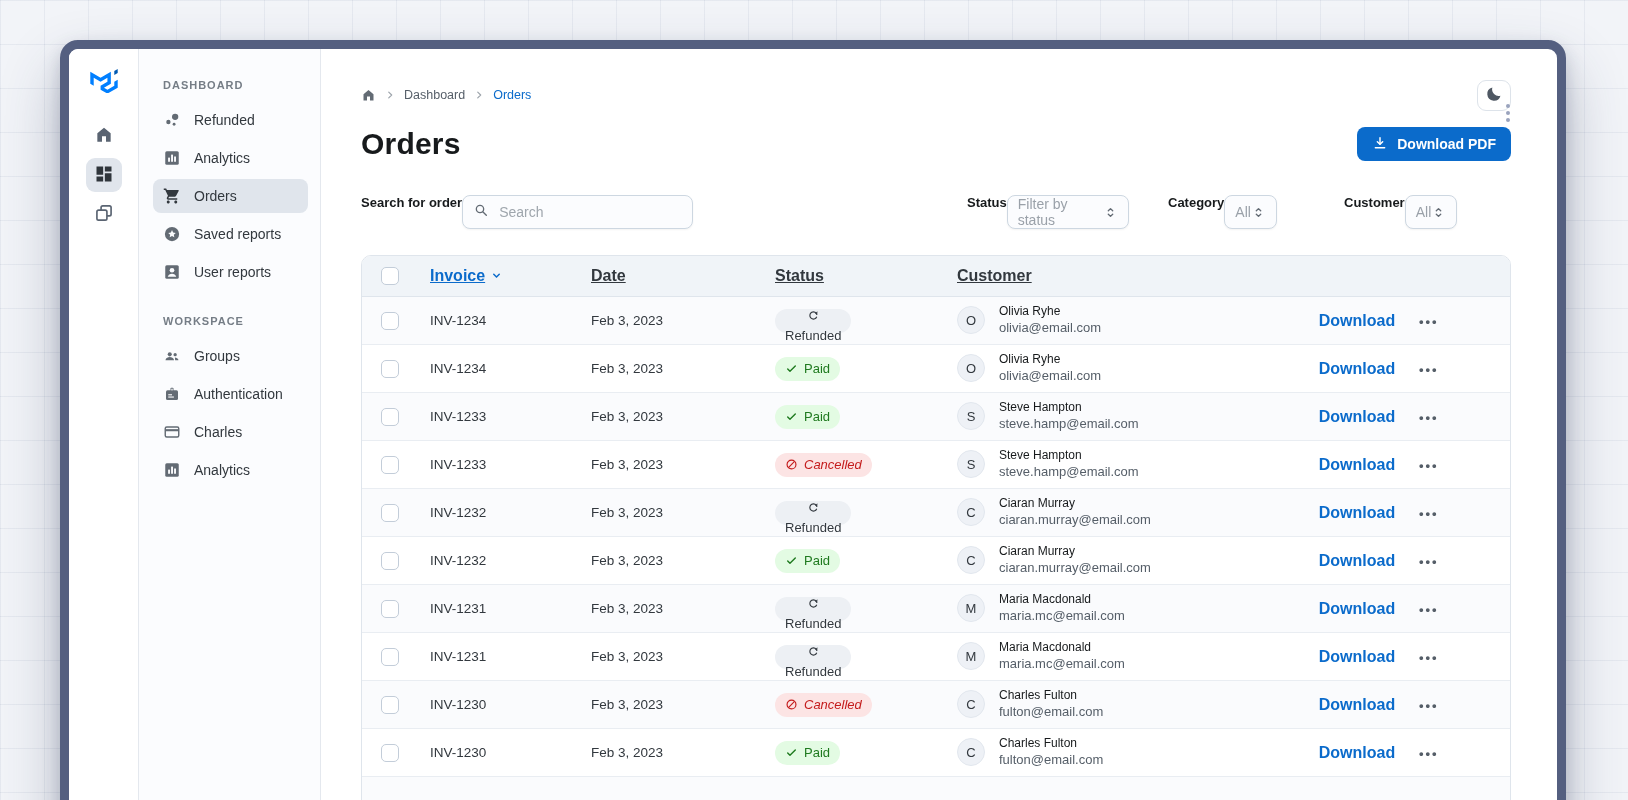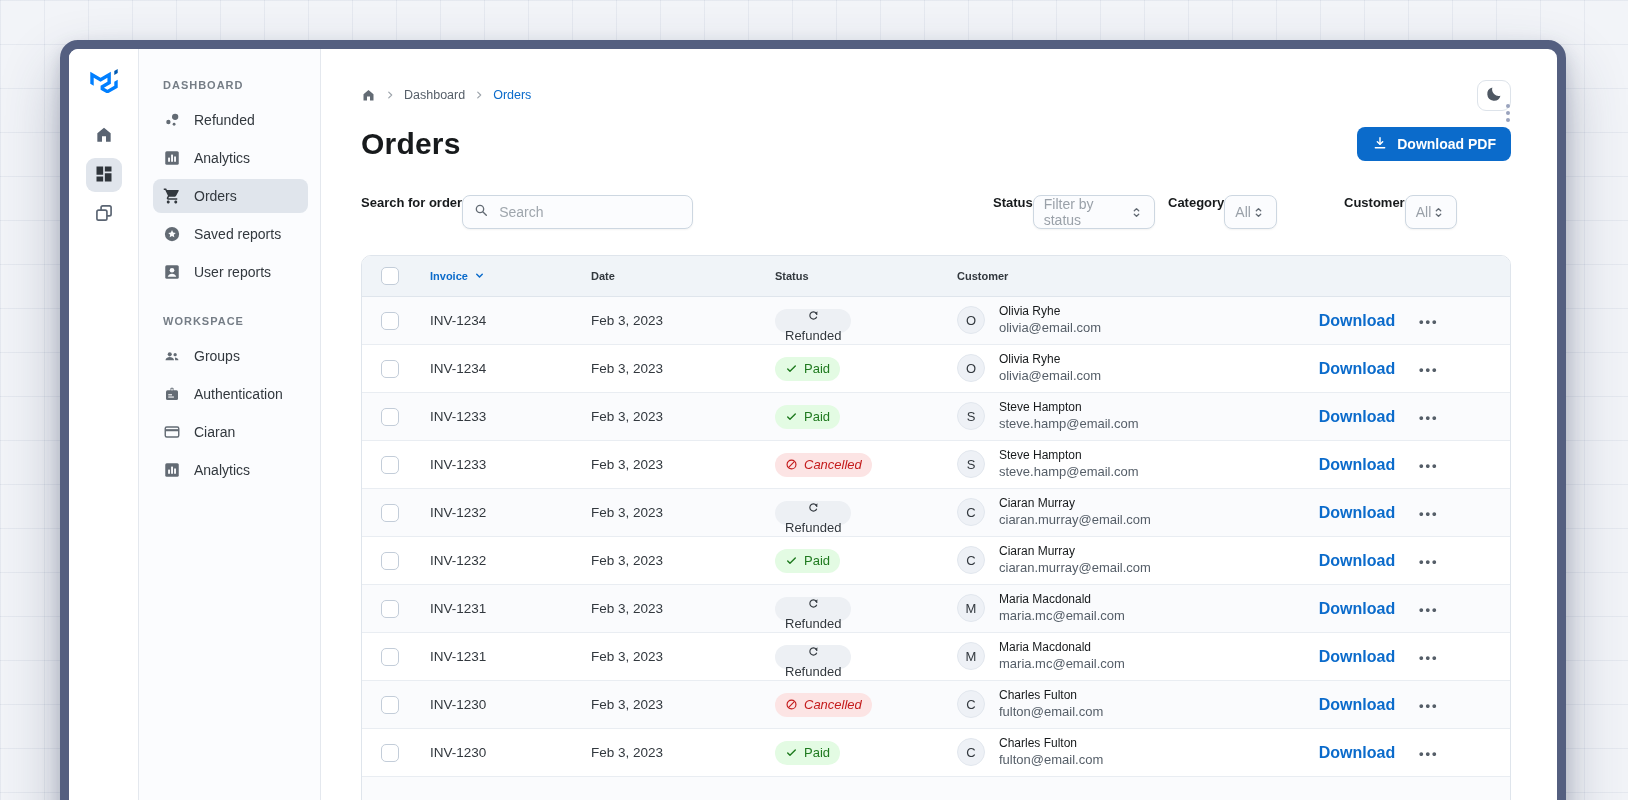--- a/index.html
+++ b/index.html
@@ -74,29 +74,29 @@
     display:flex;align-items:center;padding:0 10px;box-shadow:0 1px 2px rgba(21,21,21,.05);}
   .input.search{gap:8px;}
   .input.search svg{width:16px;height:16px;color:#636b74;flex:0 0 16px;}
   .input.search input{border:none;outline:none;background:transparent;font-size:14px;flex:1;
     font-family:inherit;color:#32383e;}
   .input.search input::placeholder{color:#9fa6ad;}
   .input.select{justify-content:space-between;cursor:pointer;}
   .input.select .val{font-size:14px;color:#9aa1a9;}
   .input.select .unfold{color:#636b74;display:flex;}
   .input.select .unfold svg{width:15px;height:15px;}
-  .w-status{width:162px;}.w-category{width:163px;}.w-customer{width:167px;}
+  .w-status{width:162px;}.w-category{width:163px;margin-left:26px;}.w-customer{width:167px;}
 
   
   .table{margin-top:26px;border:1px solid #dfe5ec;border-radius:10px;overflow:hidden;background:#fff;}
   .grid{display:grid;grid-template-columns:56px 161px 184px 182px 350px 100px 1fr;align-items:center;}
   .thead{background:#f0f4f8;height:40px;border-bottom:1px solid #dfe5ec;}
   .cell{padding-left:12px;min-width:0;}
   .c-check{display:flex;justify-content:center;padding-left:0;}
-  .th{font-size:11px;font-weight:600;color:#32383e;}
+  .th{font-size:16px;font-weight:600;color:#32383e;text-decoration:underline;}
   .th.sorted{color:#0b6bcb;display:flex;align-items:center;gap:6px;cursor:pointer;}
   .th.sorted svg{width:11px;height:11px;}
   .checkbox{width:18px;height:18px;box-sizing:border-box;border:1.5px solid #c3cdd9;border-radius:5px;
     background:#fff;display:inline-block;cursor:pointer;}
   .trow{height:47px;border-bottom:1px solid #e9edf2;background:#fff;}
   .trow:nth-child(odd){background:#fafbfd;}
   .trow:last-child{border-bottom:none;}
   .t-invoice,.t-date{font-size:13.5px;color:#32383e;}
   .chip{display:inline-flex;align-items:center;gap:6px;height:24px;padding:0 10px;border-radius:999px;
     font-size:13px;font-weight:500;}
@@ -243,21 +243,21 @@
 
   <div class="nav-item">
     <span class="nav-icon">
                   <svg viewBox="0 0 24 24">
                     <g fill="none" stroke="currentColor" stroke-width="1.9">
                       <rect x="3" y="5.4" width="18" height="13.2" rx="2"></rect>
                     </g>
                     <rect x="3" y="8.2" width="18" height="2.8" fill="currentColor"></rect>
                   </svg>
                 </span>
-    <span class="nav-label">Ciaran</span>
+    <span class="nav-label">Charles</span>
   </div>
 
   <div class="nav-item">
     <span class="nav-icon">
                   <svg viewBox="0 0 24 24" fill="currentColor">
                     <path d="M5 3h14a2 2 0 0 1 2 2v14a2 2 0 0 1-2 2H5a2 2 0 0 1-2-2V5a2 2 0 0 1 2-2z"></path>
                     <rect x="6.8" y="11.5" width="2.5" height="5.5" fill="#fbfcfe"></rect>
                     <rect x="10.8" y="7.5" width="2.5" height="9.5" fill="#fbfcfe"></rect>
                     <rect x="14.8" y="10" width="2.5" height="7" fill="#fbfcfe"></rect>
                   </svg>

